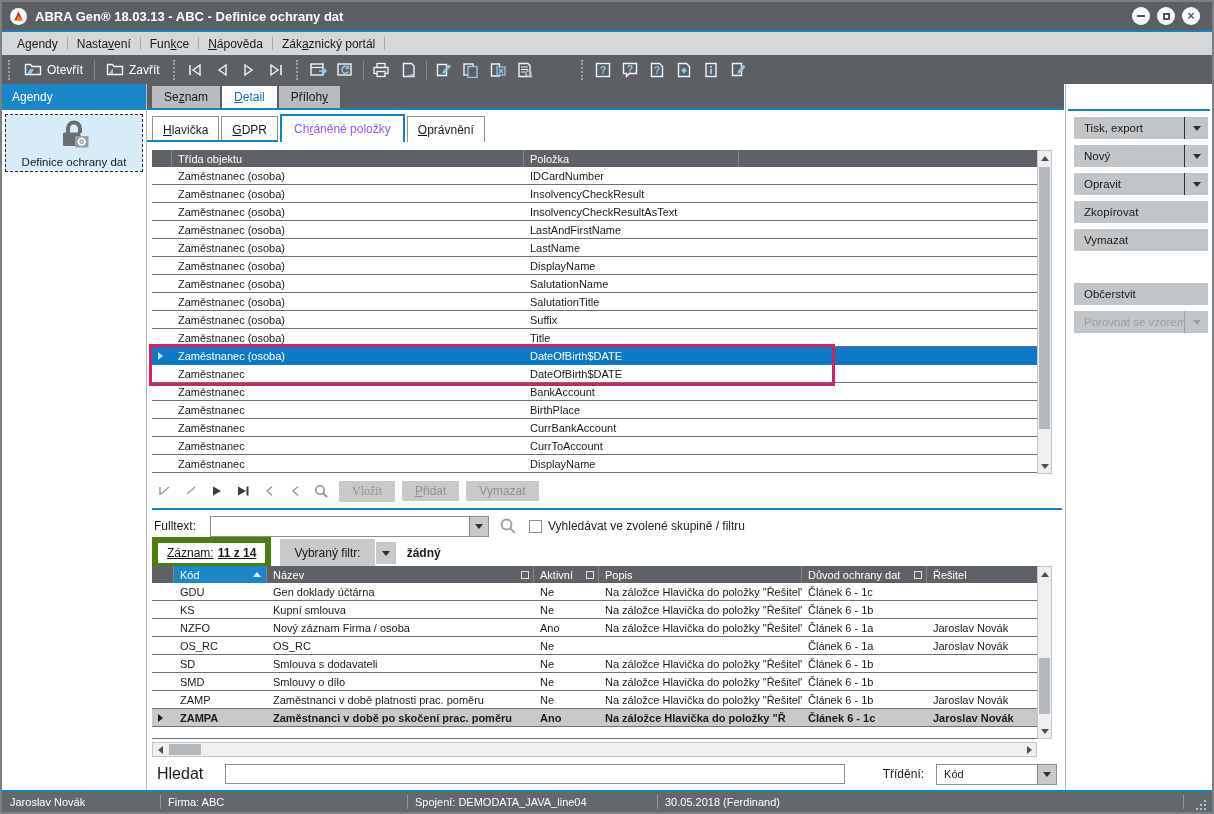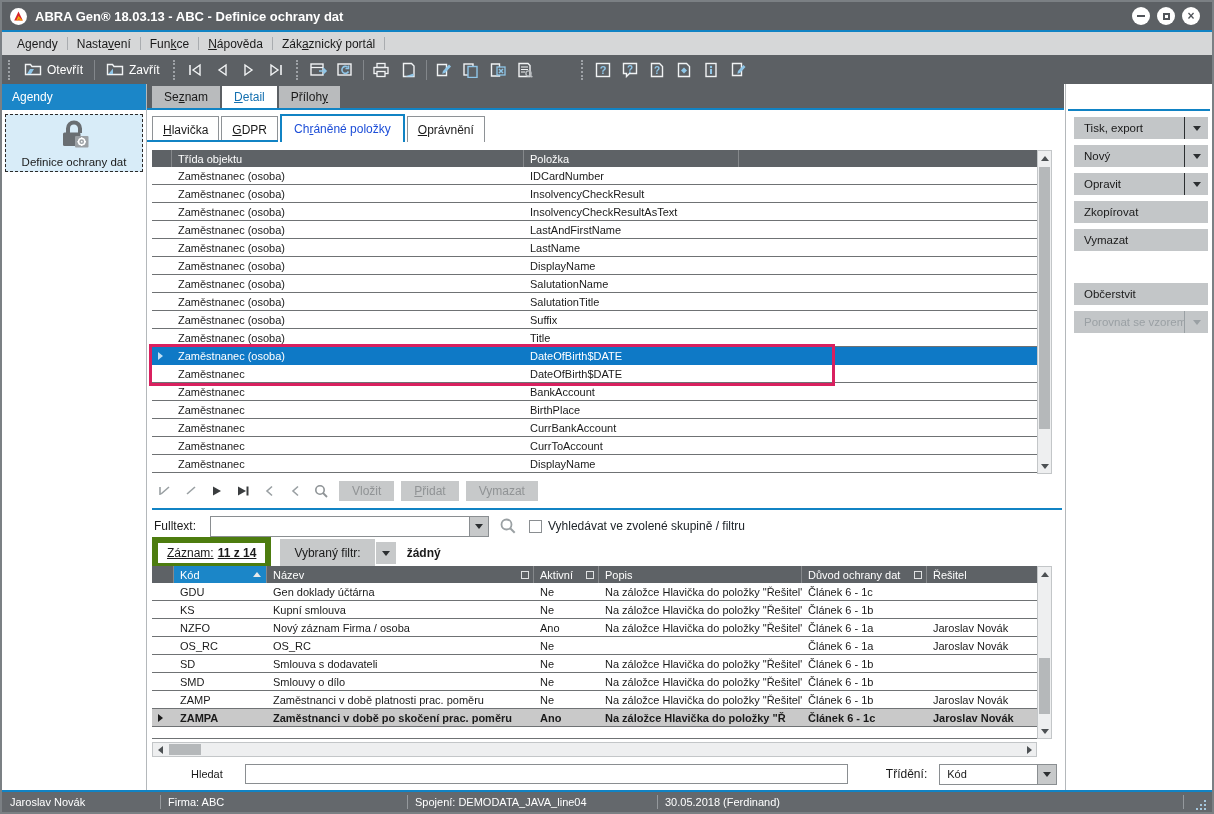--- a/index.html
+++ b/index.html
@@ -46,21 +46,21 @@
   
   .tabstrip { position:absolute; left:145px; top:82px; width:917px; height:24px; background:#5c6064;
               display:flex; align-items:flex-end; padding-left:5px; gap:2px; }
   .tab { height:22px; padding:0 12px; background:#b9bbbd; display:flex; align-items:center; font-size:12px; }
   .tab.active { background:#fff; color:#1470b0; }
   .tabline { position:absolute; left:145px; top:106px; width:917px; height:2px; background:#1183c4; }
 
   .subtabs { position:absolute; left:150px; top:112px; height:28px; display:flex; align-items:flex-end; }
   .subtab { height:26px; padding:0 10px; display:flex; align-items:center; font-size:12px; background:#fff;
             border:1px solid #8e9296; border-bottom:none; margin-right:2px; }
-  .subtab.active { height:28px; border:2px solid #1183c4; border-bottom:none; color:#1d4ed8; padding:0 12px; }
+  .subtab.active { height:28px; border:2px solid #1183c4; border-bottom:none; color:#8b5cf6; padding:0 12px; }
   .subtabline { position:absolute; left:145px; top:138px; width:131px; height:2px; background:#1183c4; }
 
   
   .ghead { display:flex; background:#5e6266; color:#fff; height:17px; align-items:center; }
   .ghead .hc { height:100%; display:flex; align-items:center; padding-left:6px;
                border-right:1px solid #85888b; overflow:hidden; white-space:nowrap; }
   .grow { display:flex; height:18px; background:#fff; border-bottom:1px solid #6f7274; align-items:center; }
   .cell { height:100%; display:flex; align-items:center; padding-left:6px; overflow:hidden; white-space:nowrap; }
 
   .grid1 { position:absolute; left:150px; top:148px; width:885px; }
@@ -529,21 +529,21 @@
         <svg width="12" height="14" viewBox="0 0 12 14">
           <path d="M9 2.5 L4 7 L9 11.5" fill="none" stroke="#9aa0a3" stroke-width="1.6"></path>
         </svg>
       </span>
     <span class="nico">
         <svg width="16" height="16" viewBox="0 0 16 16">
           <circle cx="7" cy="7" r="4.2" fill="none" stroke="#8e9396" stroke-width="1.6"></circle>
           <path d="M10 10 l4 4" stroke="#8e9396" stroke-width="1.8"></path>
         </svg>
       </span>
-    <button class="nav-btn" style="border:none;">Vložit</button>
+    <button class="nav-btn" style="border:none;font-family:Liberation Serif, serif;">Vložit</button>
     <button class="nav-btn" style="border:none;"><span></span><span class="u">P</span><span>řidat</span></button>
     <button class="nav-btn" style="border:none;">Vymazat</button>
   </div>
 
   <div class="bluehr"></div>
 
   <div class="ftrow">
     <span style="font-size:12px;">Fulltext:</span>
     <div class="combo" style="margin-left:14px;">
       <div class="cin"></div>
@@ -690,21 +690,21 @@
     <div class="sb-arrow" style="left:2px; top:0; height:13px; width:10px;">
         <span class="tri-lf"></span>
       </div>
     <div style="position:absolute; left:16px; top:1px; width:32px; height:11px; background:#b5b8ba;"></div>
     <div class="sb-arrow" style="right:2px; left:auto; top:0; height:13px; width:10px;">
         <span class="tri-rt"></span>
       </div>
   </div>
 
   <div class="findrow">
-    <span style="font-size:11px;margin-left:34px;">Hledat</span>
+    <span style="font-size:16px;">Hledat</span>
     <div class="textinput" style="margin-left:22px; width:625px;"></div>
     <span style="margin-left:38px; font-size:12px;">Třídění:</span>
     <div class="sortdrop" style="margin-left:12px; width:122px;">
       <div style="flex:1; display:flex; align-items:center; padding-left:7px;">Kód</div>
       <div class="cbtn">
           <span class="dtri"></span>
         </div>
     </div>
   </div>
 

